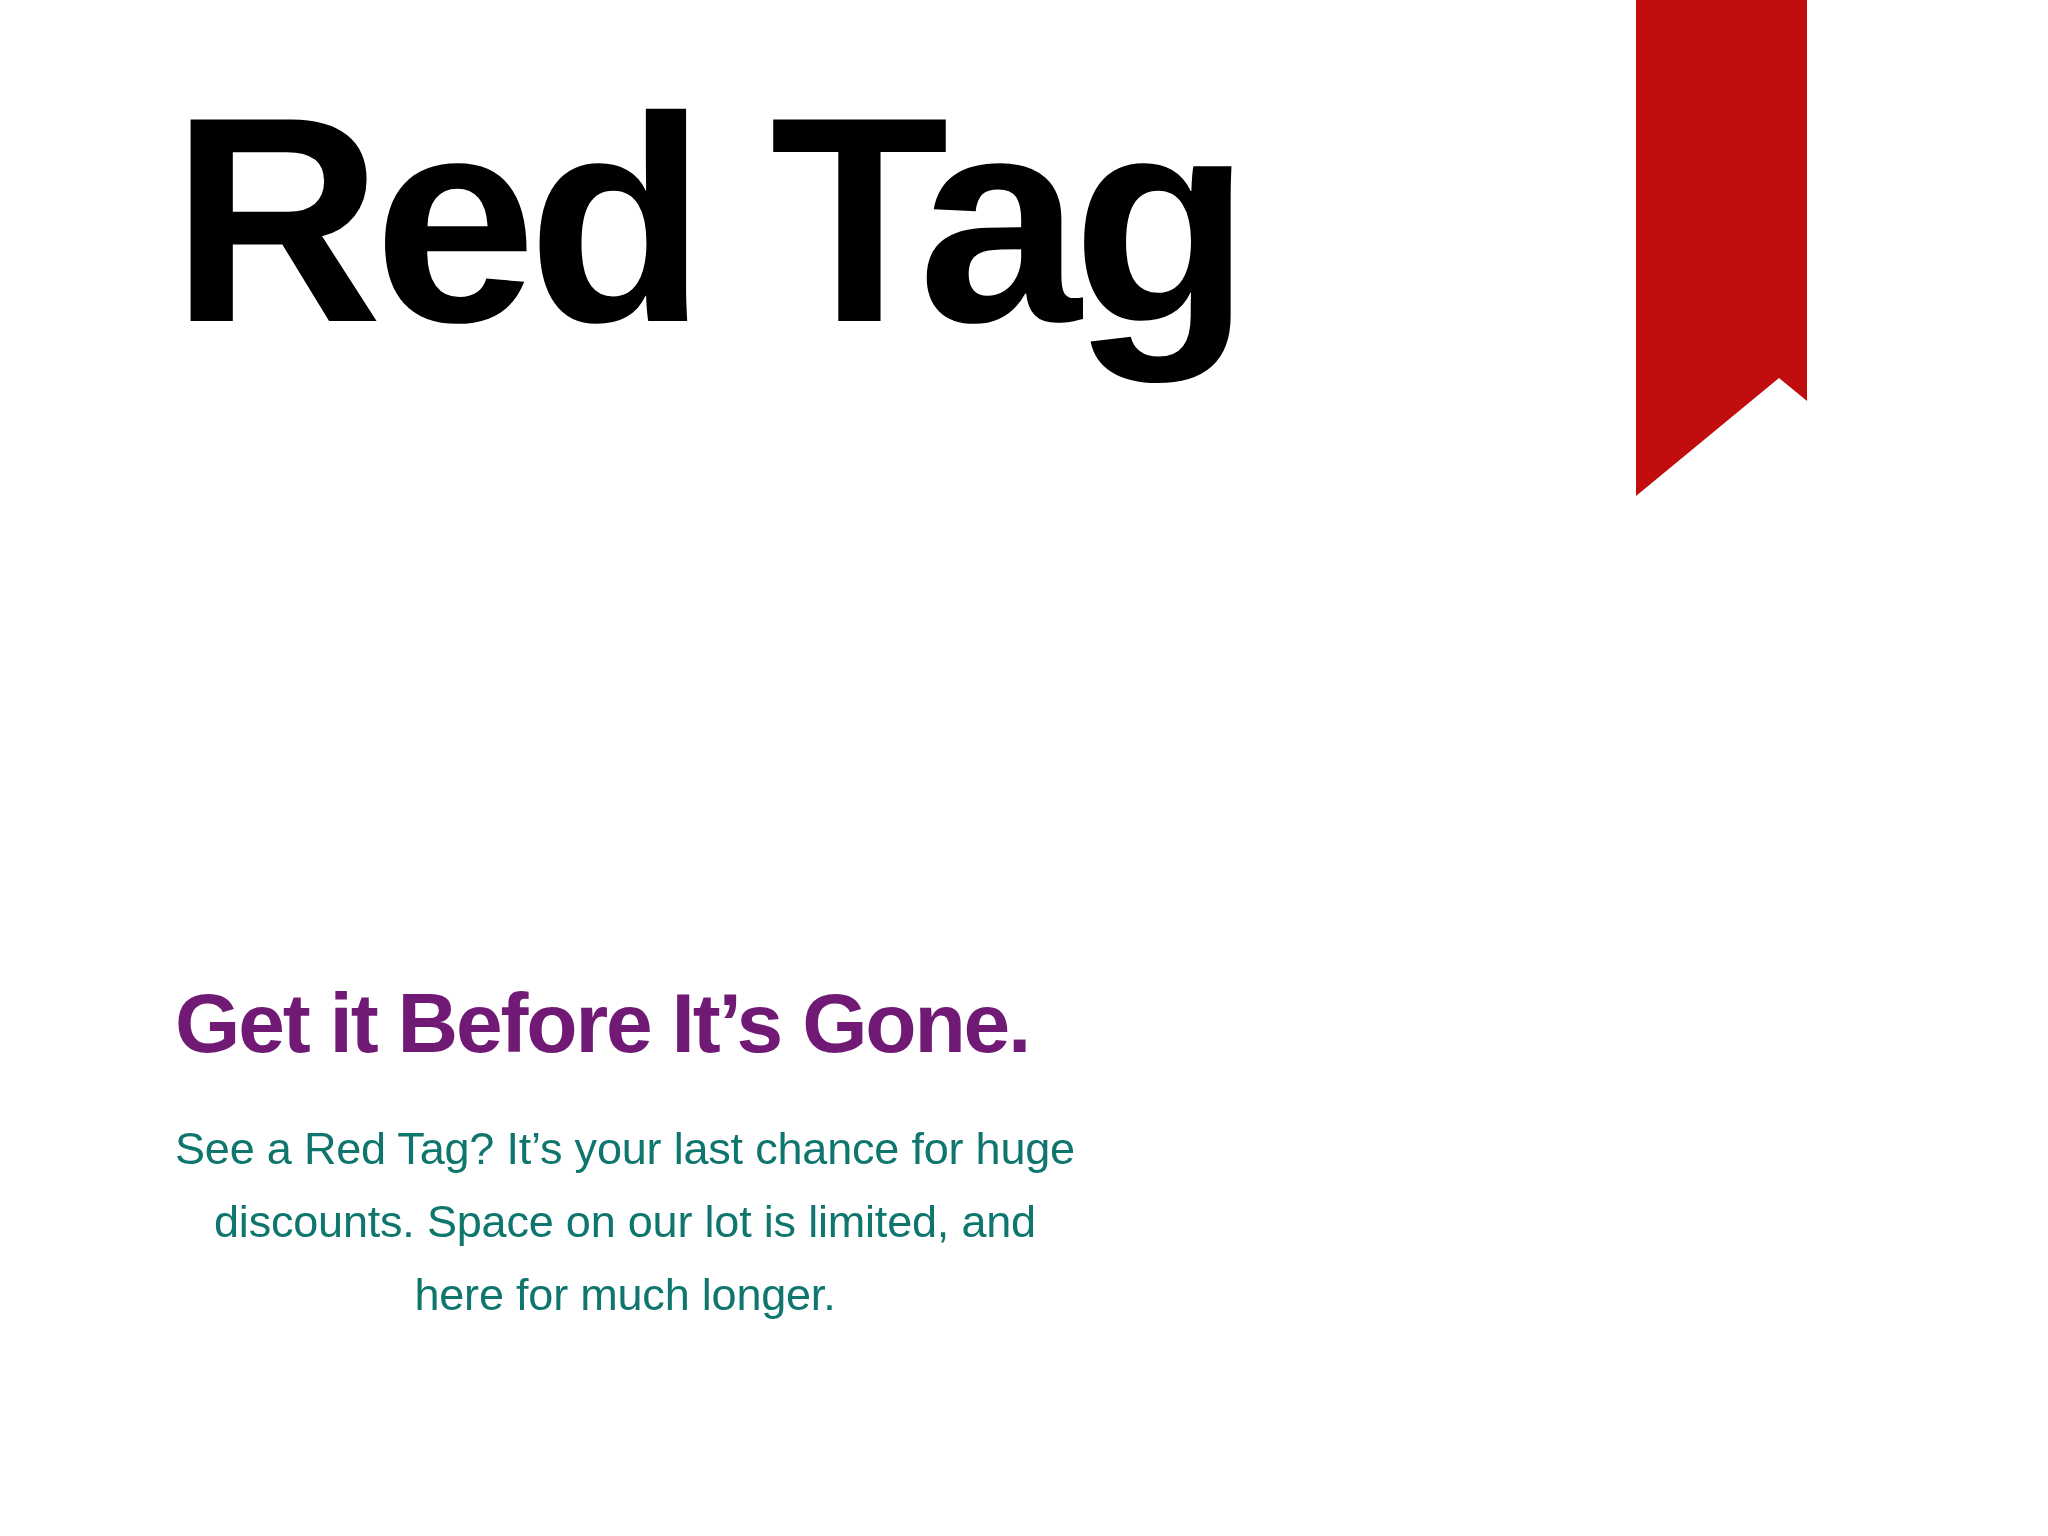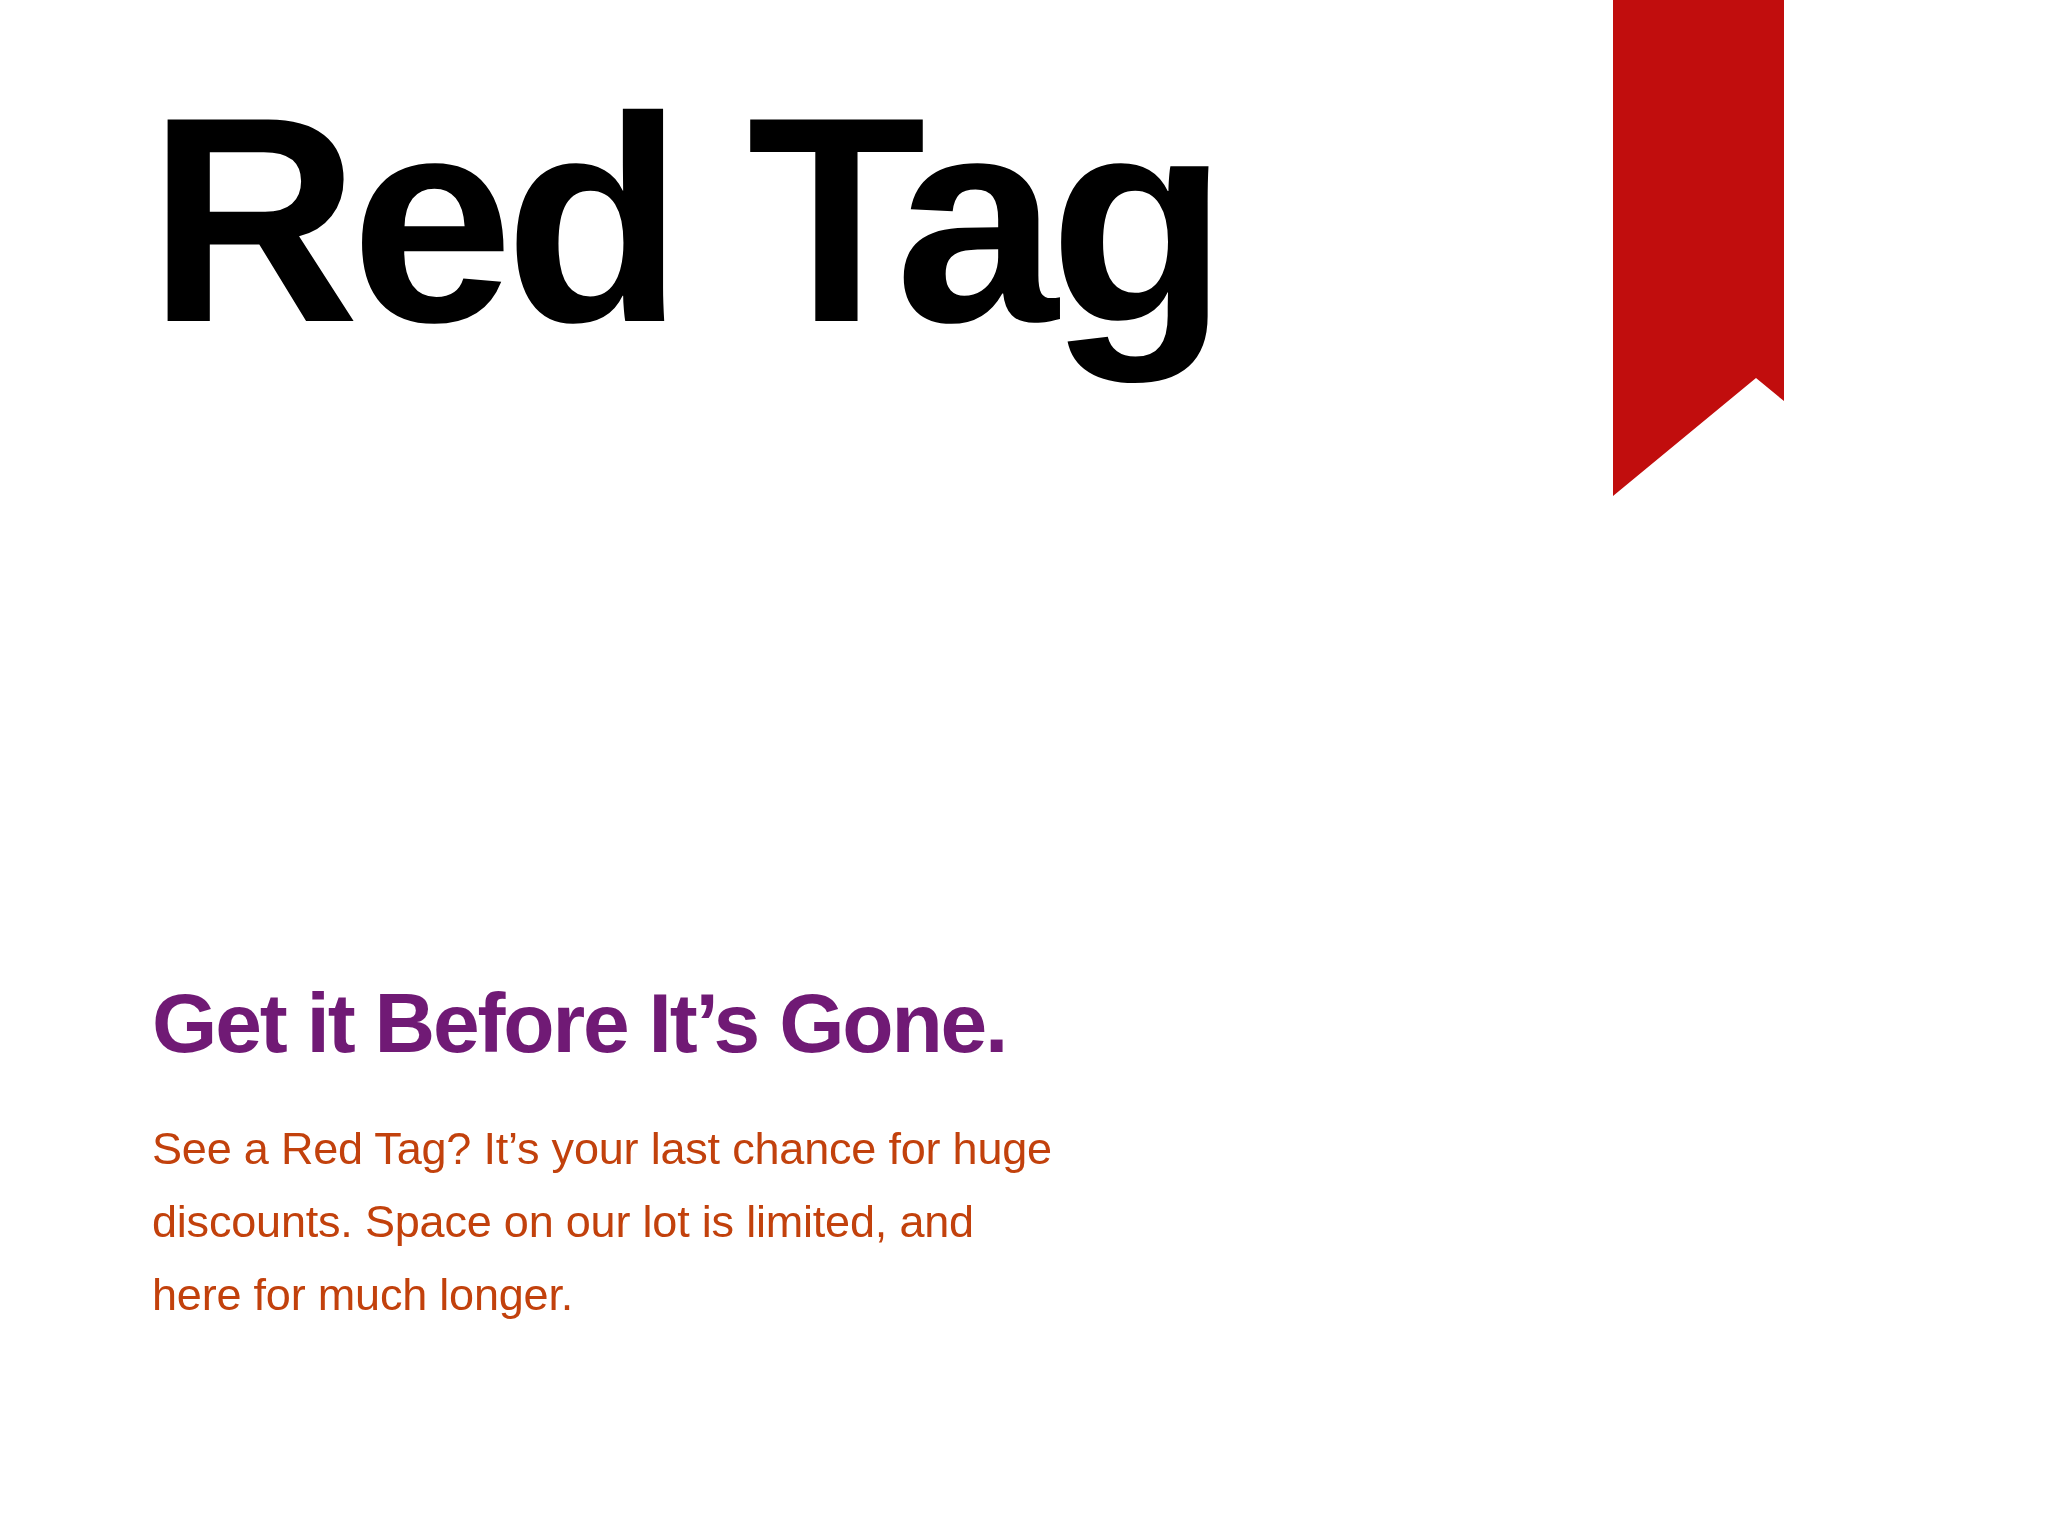--- a/index.html
+++ b/index.html
@@ -15,20 +15,21 @@
     -webkit-font-smoothing: antialiased;
     overflow: hidden;
   }
 
   .poster {
     position: relative;
     width: 1784px;
     height: 1536px;
     background: #ffffff;
     overflow: hidden;
+    margin-left: 23px;
   }
 
   
   .ribbon-wrap {
     position: absolute;
     left: 1613px;
     top: 0;
     width: 286px;
     height: 496px;
     line-height: 0;
@@ -113,20 +114,20 @@
   </div>
 
   <div class="content">
 
     <h1 class="headline" style="color: rgb(0, 0, 0);">
       <span class="hl-line">Red Tag</span>
     </h1>
 
     <h2 class="subhead" style="color: #701a75;">Get it Before It’s Gone.</h2>
 
-    <p class="body-copy" style="color: #c2410c;">
+    <p class="body-copy" style="color: #0f766e; text-align: center;">
       <span class="copy-line">See a Red Tag? It’s your last chance for huge</span>
       <span class="copy-line">discounts. Space on our lot is limited, and</span>
       <span class="copy-line">here for much longer.</span>
     </p>
 
   </div>
 </div>
 
 </body></html>

